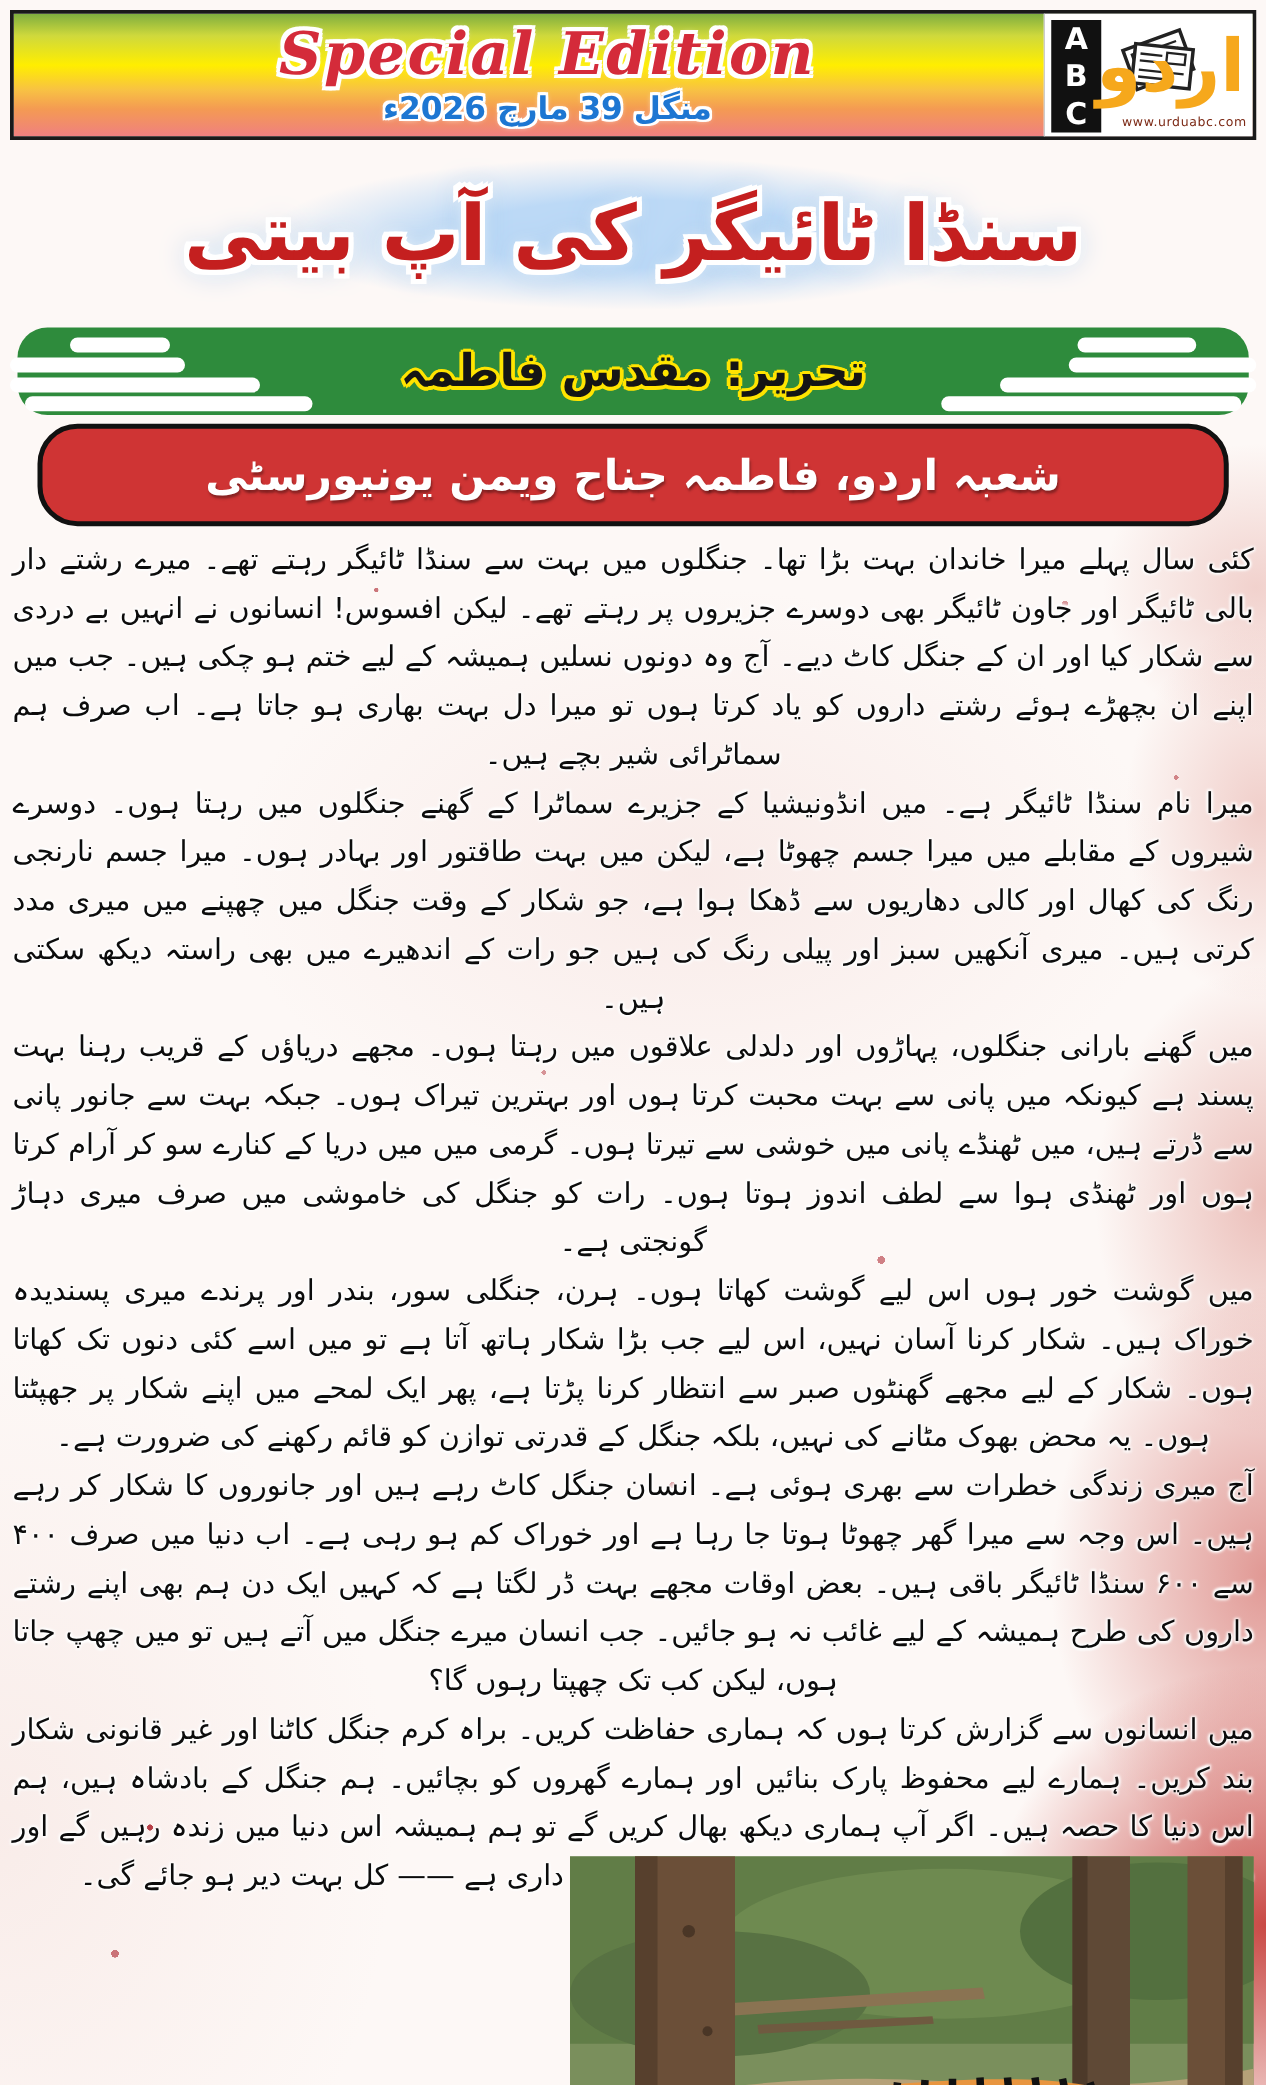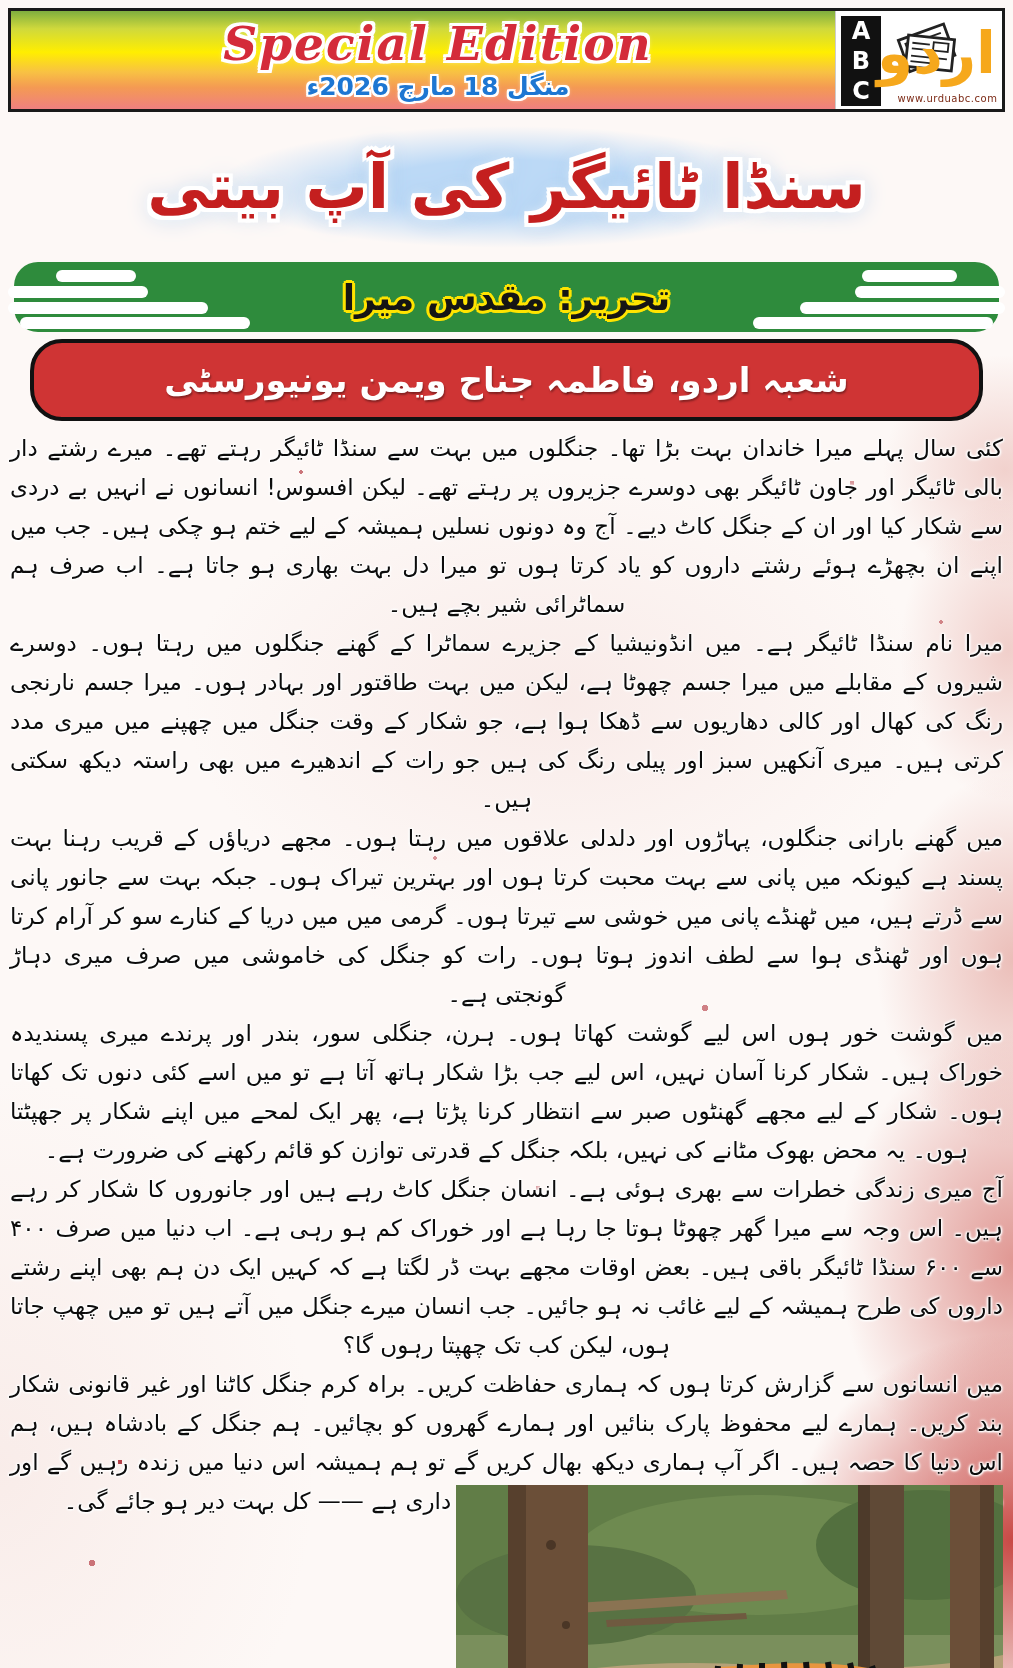--- a/index.html
+++ b/index.html
@@ -158,21 +158,21 @@
 <body>
 
 <div class="page">
   <div class="splatter"></div>
 
   <div class="content">
 
     <div class="masthead">
       <div class="masthead-left">
         <div class="edition-title" style="color:#d42b3a;">Special Edition</div>
-        <div class="masthead-date" style="color:#1d76d2;">منگل 18 مارچ 2026ء</div>
+        <div class="masthead-date" style="color:#1d76d2;">منگل 39 مارچ 2026ء</div>
       </div>
       <div class="logo-panel">
         <div class="abc-col">
           <span>A</span>
           <span>B</span>
           <span>C</span>
         </div>
         <div class="logo-main">
           <span class="newspaper-icon">
             <svg width="74" height="58" viewBox="0 0 80 62">
@@ -208,21 +208,21 @@
 
     <div class="byline-banner">
       <span class="pill pl1"></span>
       <span class="pill pl2"></span>
       <span class="pill pl3"></span>
       <span class="pill pl4"></span>
       <span class="pill pr1"></span>
       <span class="pill pr2"></span>
       <span class="pill pr3"></span>
       <span class="pill pr4"></span>
-      <div class="byline">تحریر: مقدس میرا</div>
+      <div class="byline">تحریر: مقدس فاطمہ</div>
     </div>
 
     <div class="affiliation-banner">
       <div class="affiliation">شعبہ اردو، فاطمہ جناح ویمن یونیورسٹی</div>
     </div>
 
     <div class="article">
       <p>کئی سال پہلے میرا خاندان بہت بڑا تھا۔ جنگلوں میں بہت سے سنڈا ٹائیگر رہتے تھے۔ میرے رشتے دار بالی ٹائیگر اور جاون ٹائیگر بھی دوسرے جزیروں پر رہتے تھے۔ لیکن افسوس! انسانوں نے انہیں بے دردی سے شکار کیا اور ان کے جنگل کاٹ دیے۔ آج وہ دونوں نسلیں ہمیشہ کے لیے ختم ہو چکی ہیں۔ جب میں اپنے ان بچھڑے ہوئے رشتے داروں کو یاد کرتا ہوں تو میرا دل بہت بھاری ہو جاتا ہے۔ اب صرف ہم سماٹرائی شیر بچے ہیں۔</p>
       <p>میرا نام سنڈا ٹائیگر ہے۔ میں انڈونیشیا کے جزیرے سماٹرا کے گھنے جنگلوں میں رہتا ہوں۔ دوسرے شیروں کے مقابلے میں میرا جسم چھوٹا ہے، لیکن میں بہت طاقتور اور بہادر ہوں۔ میرا جسم نارنجی رنگ کی کھال اور کالی دھاریوں سے ڈھکا ہوا ہے، جو شکار کے وقت جنگل میں چھپنے میں میری مدد کرتی ہیں۔ میری آنکھیں سبز اور پیلی رنگ کی ہیں جو رات کے اندھیرے میں بھی راستہ دیکھ سکتی ہیں۔</p>
       <p>میں گھنے بارانی جنگلوں، پہاڑوں اور دلدلی علاقوں میں رہتا ہوں۔ مجھے دریاؤں کے قریب رہنا بہت پسند ہے کیونکہ میں پانی سے بہت محبت کرتا ہوں اور بہترین تیراک ہوں۔ جبکہ بہت سے جانور پانی سے ڈرتے ہیں، میں ٹھنڈے پانی میں خوشی سے تیرتا ہوں۔ گرمی میں میں دریا کے کنارے سو کر آرام کرتا ہوں اور ٹھنڈی ہوا سے لطف اندوز ہوتا ہوں۔ رات کو جنگل کی خاموشی میں صرف میری دہاڑ گونجتی ہے۔</p>

